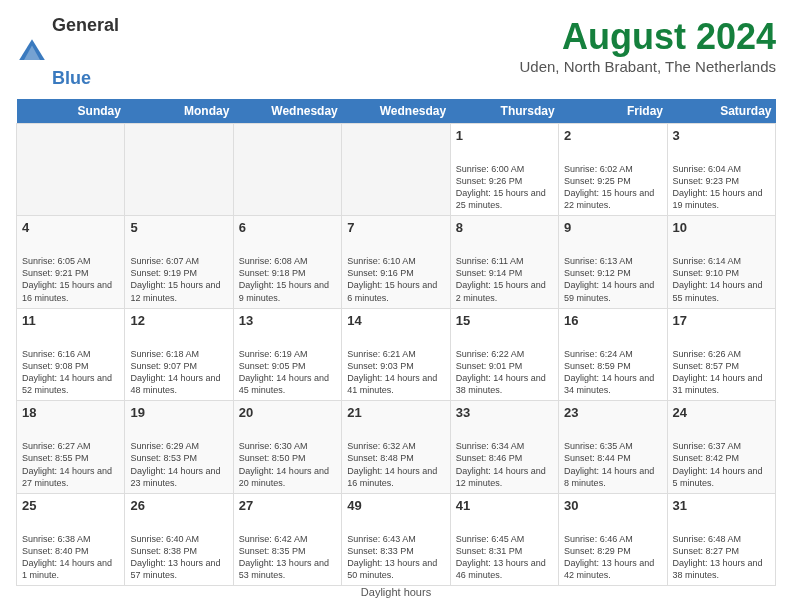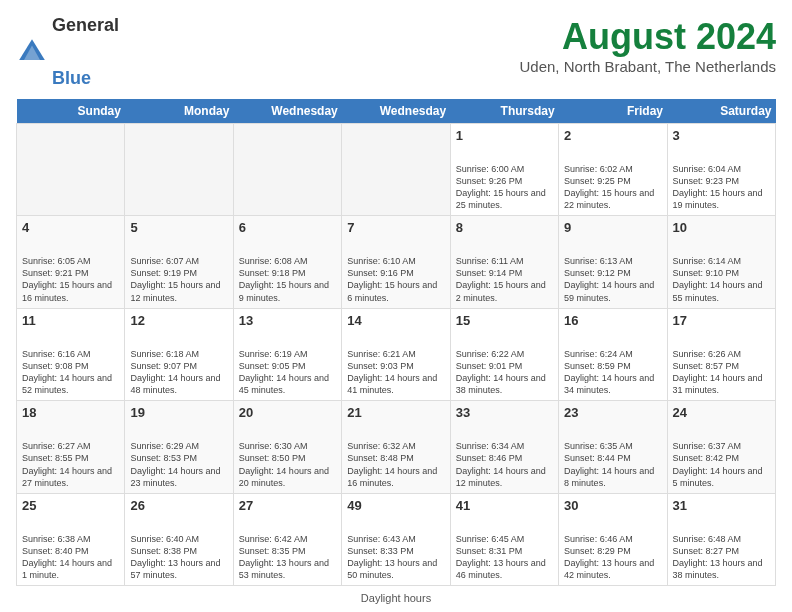--- a/index.html
+++ b/index.html
@@ -88,21 +88,20 @@
     .cell-text {
       font-size: 9px;
       line-height: 1.35;
       color: #444;
       margin-top: 20px;
     }
     tr:nth-child(even) td:not(.empty) {
       background: #f9f9f9;
     }
     .footer-note {
-      margin-top: 6px;
       font-size: 11px;
       color: #555;
       text-align: center;
     }
   </style>
 </head>
 <body>
 
 <div class="header">
   <div class="logo">

